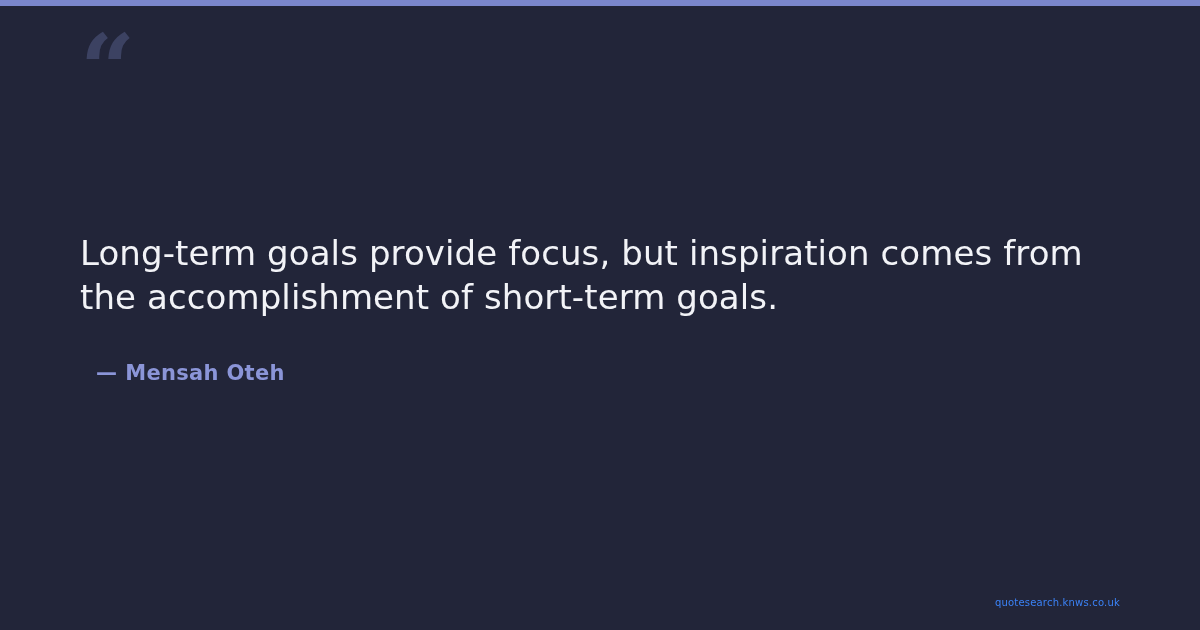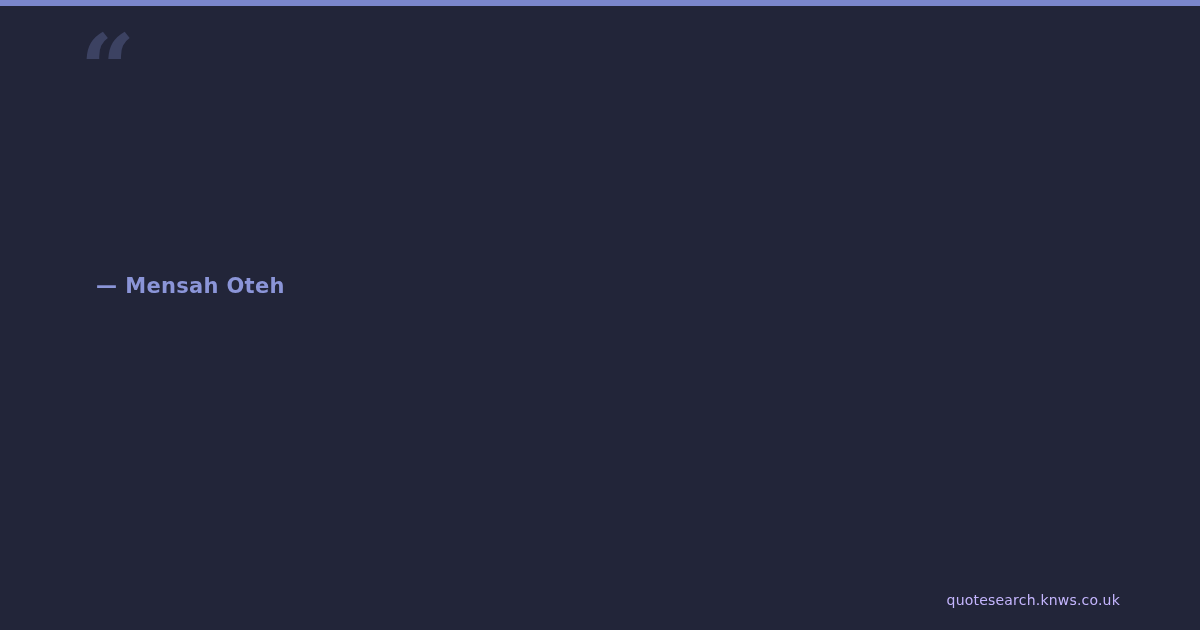--- a/index.html
+++ b/index.html
@@ -72,35 +72,36 @@
   }
 
   .author .dash {
     margin-right: 8px;
   }
 
   .site-url {
     position: absolute;
     right: 80px;
     bottom: 22px;
-    font-size: 14px;
-    color: #c4b5fd;
+    font-size: 10px;
+    color: #3b82f6;
     letter-spacing: 0.2px;
   }
 </style>
 </head>
 <body>
 
 <div class="quote-card">
 
   <div class="accent-bar"></div>
 
   <div class="quote-mark">“</div>
 
   <div class="content">
+    <p class="quote-text">Long-term goals provide focus, but inspiration comes from the accomplishment of short-term goals.</p>
 
     <p class="author">
       <span class="dash">—</span><span>Mensah Oteh</span>
     </p>
   </div>
 
   <div class="site-url">quotesearch.knws.co.uk</div>
 
 </div>
 

